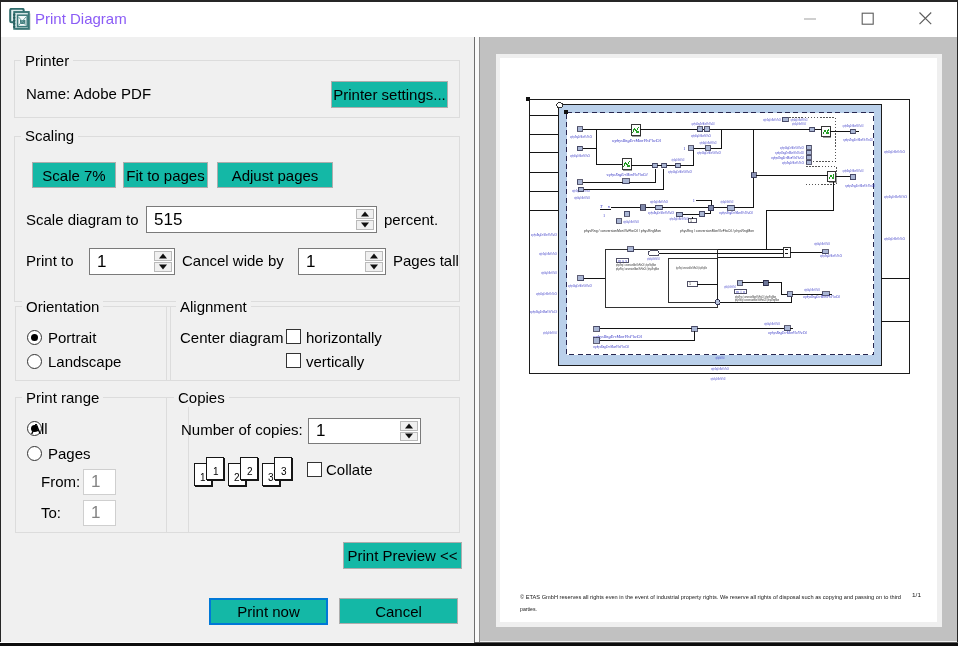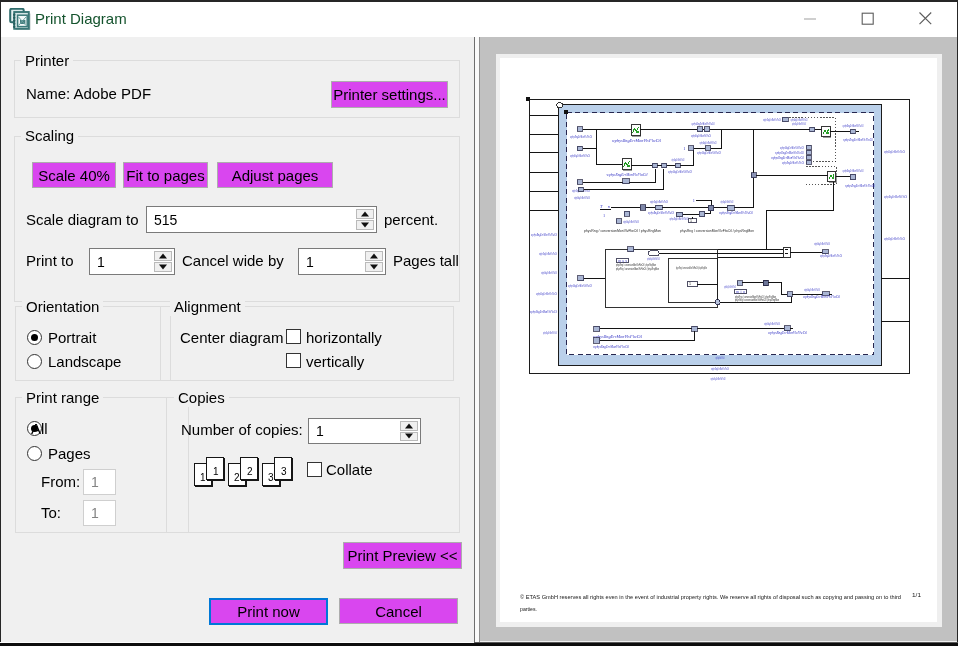--- a/index.html
+++ b/index.html
@@ -1,22 +1,22 @@
 <!DOCTYPE html>
 <html><head><meta charset="utf-8">
 <style>
 *{margin:0;padding:0;box-sizing:border-box}
 html,body{width:958px;height:646px;overflow:hidden}
 body{position:relative;background:#f0f0f0;font-family:"Liberation Sans",sans-serif;color:#000}
 .abs{position:absolute}
 .grp{position:absolute;border:1px solid #dcdcdc}
 .grp>span{position:absolute;top:-10px;left:6px;background:#f0f0f0;padding:0 4px;font-size:15px;line-height:19px;white-space:nowrap}
-.btn{position:absolute;background:#d946ef;border:1px solid #adadad;font-size:15px;display:flex;align-items:center;justify-content:center;white-space:nowrap}
+.btn{position:absolute;background:#14b8a6;border:1px solid #adadad;font-size:15px;display:flex;align-items:center;justify-content:center;white-space:nowrap}
 .lbl{position:absolute;font-size:15px;line-height:18px;white-space:nowrap}
-.inp{position:absolute;background:#fff;border:1px solid #7a7a7a;font-size:14px}
+.inp{position:absolute;background:#fff;border:1px solid #7a7a7a;font-size:17px}
 .inp>i{font-style:normal;position:absolute;left:7px;top:50%;transform:translateY(-50%)}
 .dis{border:1px solid #cfcfcf;color:#838383}
 .spin{position:absolute;top:1px;right:1px;bottom:1px;width:19px;display:flex;flex-direction:column}
 .sb{flex:1;background:#f0f0f0;border:1px solid #bababa;position:relative;margin:1px 1px 0 0}
 .sb+.sb{margin-top:1px;margin-bottom:1px}
 .tu,.td{position:absolute;left:50%;top:50%;width:0;height:0}
 .tu{transform:translate(-50%,-50%);border-left:4px solid transparent;border-right:4px solid transparent;border-bottom:5px solid #101010}
 .td{transform:translate(-50%,-50%);border-left:4px solid transparent;border-right:4px solid transparent;border-top:5px solid #101010}
 .rad{position:absolute;width:15px;height:15px;border:1px solid #333;border-radius:50%;background:#fff}
 .rad.on:after{content:"";position:absolute;left:3px;top:3px;width:7px;height:7px;border-radius:50%;background:#000}
@@ -40,39 +40,39 @@
  <rect x="5.2" y="4" width="14.6" height="16.8" fill="#d5e6e6" stroke="#387676" stroke-width="1.9"></rect>
  <rect x="8.6" y="7.2" width="9.6" height="11.4" fill="#f2f9f9" stroke="#3c7a7a" stroke-width="1.5"></rect>
  <path d="M11 12 h5.4 v4 h-5.4 z" fill="#477f7f"></path>
  <path d="M9.5 9 l7.5 8.5 M17 9 l-7.5 8.5" stroke="#6ba0a0" stroke-width="1"></path>
  <circle cx="5.2" cy="6.8" r="1.2" fill="#245d5d"></circle>
  <circle cx="5.2" cy="9.8" r="1.2" fill="#245d5d"></circle>
  <circle cx="5.2" cy="12.8" r="1.2" fill="#245d5d"></circle>
  <circle cx="5.2" cy="15.8" r="1.2" fill="#245d5d"></circle>
  <circle cx="5.2" cy="18.8" r="1.2" fill="#245d5d"></circle>
 </svg>
-<div class="lbl" style="left:35px;top:10px;font-size:15px;color:#14532d">Print Diagram</div>
+<div class="lbl" style="left:35px;top:10px;font-size:15px;color:#8b5cf6">Print Diagram</div>
 <div class="abs" style="left:804px;top:18px;width:12px;height:1.6px;background:#cfcfcf"></div>
 <svg class="abs" style="left:861px;top:12px" width="14" height="14" viewBox="0 0 14 14">
     <rect x="1.2" y="1.2" width="11" height="11" fill="none" stroke="#5c5c5c" stroke-width="1.1"></rect>
   </svg>
 <svg class="abs" style="left:918px;top:11px" width="15" height="15" viewBox="0 0 15 15">
     <path d="M1.5 1.5 L13.2 13.2 M13.2 1.5 L1.5 13.2" stroke="#5c5c5c" stroke-width="1.15"></path>
   </svg>
 
 <div class="grp" style="left:14px;top:60px;width:446px;height:58px">
     <span>Printer</span>
   </div>
 <div class="lbl" style="left:26px;top:85px">Name: Adobe PDF</div>
 <div class="btn" style="left:331px;top:81px;width:117px;height:27px">Printer settings...</div>
 
 <div class="grp" style="left:14px;top:136px;width:446px;height:166px">
     <span style="top:-11px">Scaling</span>
   </div>
-<div class="btn" style="left:32px;top:162px;width:84px;height:26px">Scale 40%</div>
+<div class="btn" style="left:32px;top:162px;width:84px;height:26px">Scale 7%</div>
 <div class="btn" style="left:123px;top:162px;width:85px;height:26px">Fit to pages</div>
 <div class="btn" style="left:217px;top:162px;width:116px;height:26px">Adjust pages</div>
 <div class="lbl" style="left:26px;top:211px">Scale diagram to</div>
 <div class="inp" style="left:146px;top:206px;width:231px;height:27px">
     <i>515</i>
  <div class="spin">
       <div class="sb">
         <div class="tu"></div>
       </div>
       <div class="sb">
@@ -108,21 +108,21 @@
 <div class="lbl" style="left:393px;top:252px">Pages tall</div>
 
 <div class="grp" style="left:15px;top:306px;width:156px;height:75px">
     <span>Orientation</span>
   </div>
 <div class="rad on" style="left:27px;top:330px"></div>
 <div class="lbl" style="left:48px;top:329px">Portrait</div>
 <div class="rad" style="left:27px;top:354px"></div>
 <div class="lbl" style="left:48px;top:353px">Landscape</div>
 
-<div class="grp" style="left:160px;top:306px;width:294px;height:75px">
+<div class="grp" style="left:166px;top:306px;width:294px;height:75px">
     <span style="left:9px">Alignment</span>
   </div>
 <div class="lbl" style="left:180px;top:329px">Center diagram</div>
 <div class="chk" style="left:286px;top:329px"></div>
 <div class="lbl" style="left:306px;top:329px">horizontally</div>
 <div class="chk" style="left:286px;top:353px"></div>
 <div class="lbl" style="left:306px;top:353px">vertically</div>
 
 <div class="grp" style="left:15px;top:397px;width:174px;height:136px">
     <span>Print range</span>

